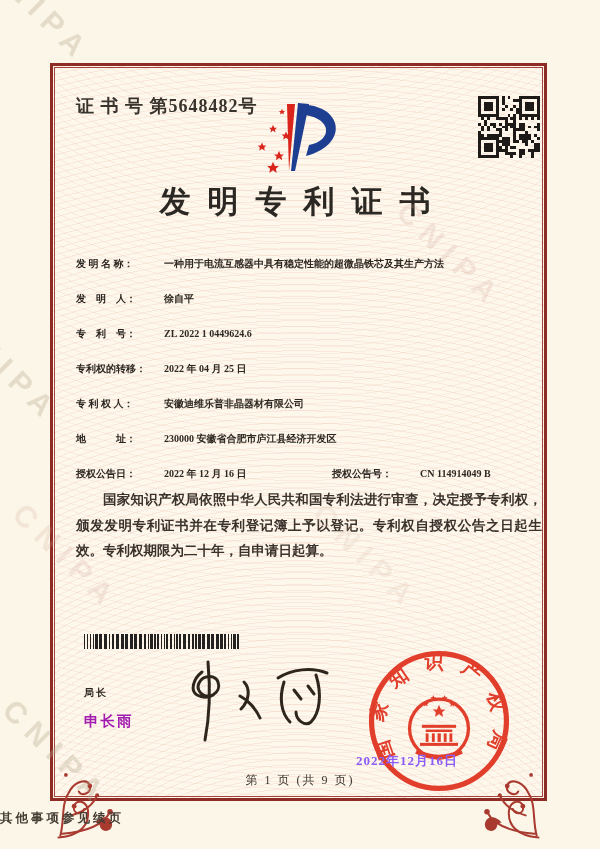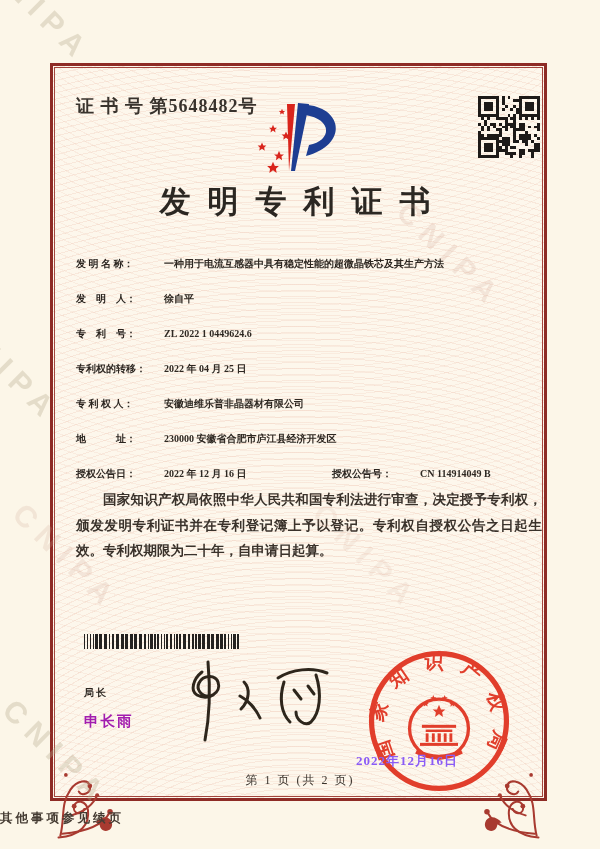--- a/index.html
+++ b/index.html
@@ -488,16 +488,16 @@
         <rect x="78.5" y="93" width="3.4" height="9"></rect>
         <rect x="85" y="93" width="3" height="9"></rect>
         <rect x="91" y="93" width="3" height="9"></rect>
         <rect x="60" y="103" width="40" height="3.2"></rect>
       </g>
       <path d="M56,112 Q80,124 104,112" fill="none" stroke="#e03522" stroke-width="5"></path>
     </g>
   </svg>
   <div class="seal-date">2022年12月16日</div>
 
-  <div class="footer-page">第 1 页 (共 2 页)</div>
+  <div class="footer-page">第 1 页 (共 9 页)</div>
   <div class="note">其他事项参见续页</div>
 
 </div>
 
 </body></html>

